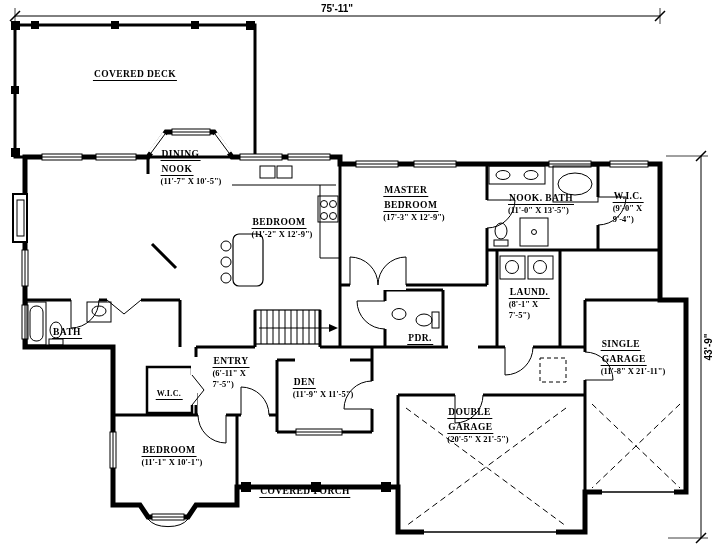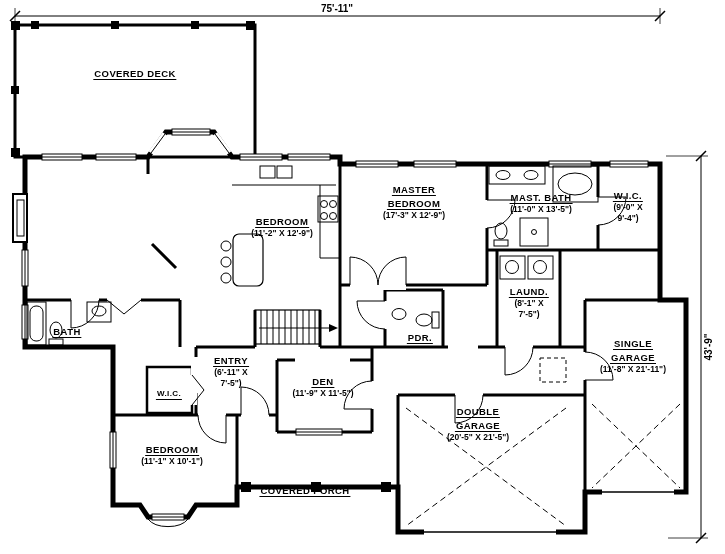--- a/index.html
+++ b/index.html
@@ -1,19 +1,19 @@
 <!DOCTYPE html>
 <html><head>
 <meta charset="utf-8">
 <style>
   html,body{margin:0;padding:0;background:#fff;}
   .sheet{position:relative;width:725px;height:554px;background:#fff;overflow:hidden;
          font-family:"Liberation Sans",sans-serif;color:#000;}
   .sheet svg{position:absolute;left:0;top:0;}
-  .lbl{position:absolute;transform:translateX(-50%);text-align:center;line-height:11px;white-space:nowrap;z-index:5;}
+  .lbl{position:absolute;transform:translateX(-50%);text-align:left;line-height:11px;white-space:nowrap;z-index:5;font-family:Liberation Serif, serif;}
   .nm{font-size:9.5px;font-weight:bold;letter-spacing:.4px;border-bottom:1px solid #000;display:inline-block;padding:0 1px;}
   .dim{font-size:8.5px;font-weight:bold;letter-spacing:0;}
   .sm .nm{font-size:8px;}
   .win{fill:#fff;stroke:#000;stroke-width:1;}
   .gap{fill:#fff;stroke:none;}
   .dimtext{font:bold 10px "Liberation Sans",sans-serif;fill:#000;}
 </style>
 </head>
 <body>
 
@@ -180,35 +180,40 @@
         <rect x="381" y="482" width="10" height="10"></rect>
   </g>
   <path d="M148 519 A22 13 0 0 0 188 519" fill="none" stroke="#000" stroke-width="1"></path>
 
 </svg>
 
 <div class="lbl" style="left:135px;top:66px">
   <div><span class="nm">COVERED DECK</span></div>
 </div>
 
+<div class="lbl" style="left:191px;top:146px">
+  <div><span class="nm">DINING</span></div>
+  <div><span class="nm">NOOK</span></div>
+  <div class="dim">(11'-7" X 10'-5")</div>
+</div>
 
 
 <div class="lbl" style="left:282px;top:214px">
   <div><span class="nm">BEDROOM</span></div>
   <div class="dim">(11'-2" X 12'-9")</div>
 </div>
 
 <div class="lbl" style="left:414px;top:182px">
   <div><span class="nm">MASTER</span></div>
   <div><span class="nm">BEDROOM</span></div>
   <div class="dim">(17'-3" X 12'-9")</div>
 </div>
 
 <div class="lbl" style="left:541px;top:190px">
-  <div><span class="nm">MAST. BATH</span></div>
+  <div><span class="nm">NOOK. BATH</span></div>
   <div class="dim">(11'-0" X 13'-5")</div>
 </div>
 
 <div class="lbl" style="left:628px;top:188px">
   <div><span class="nm">W.I.C.</span></div>
   <div class="dim">(9'-0" X</div>
   <div class="dim">9'-4")</div>
 </div>
 
 <div class="lbl" style="left:67px;top:324px">

